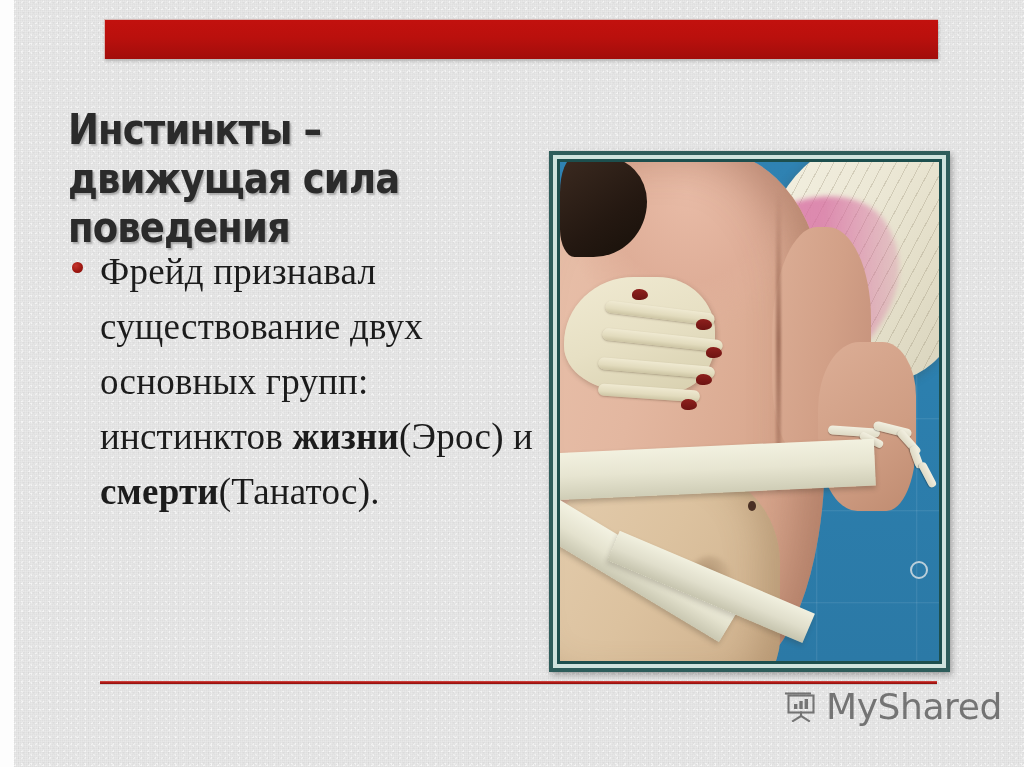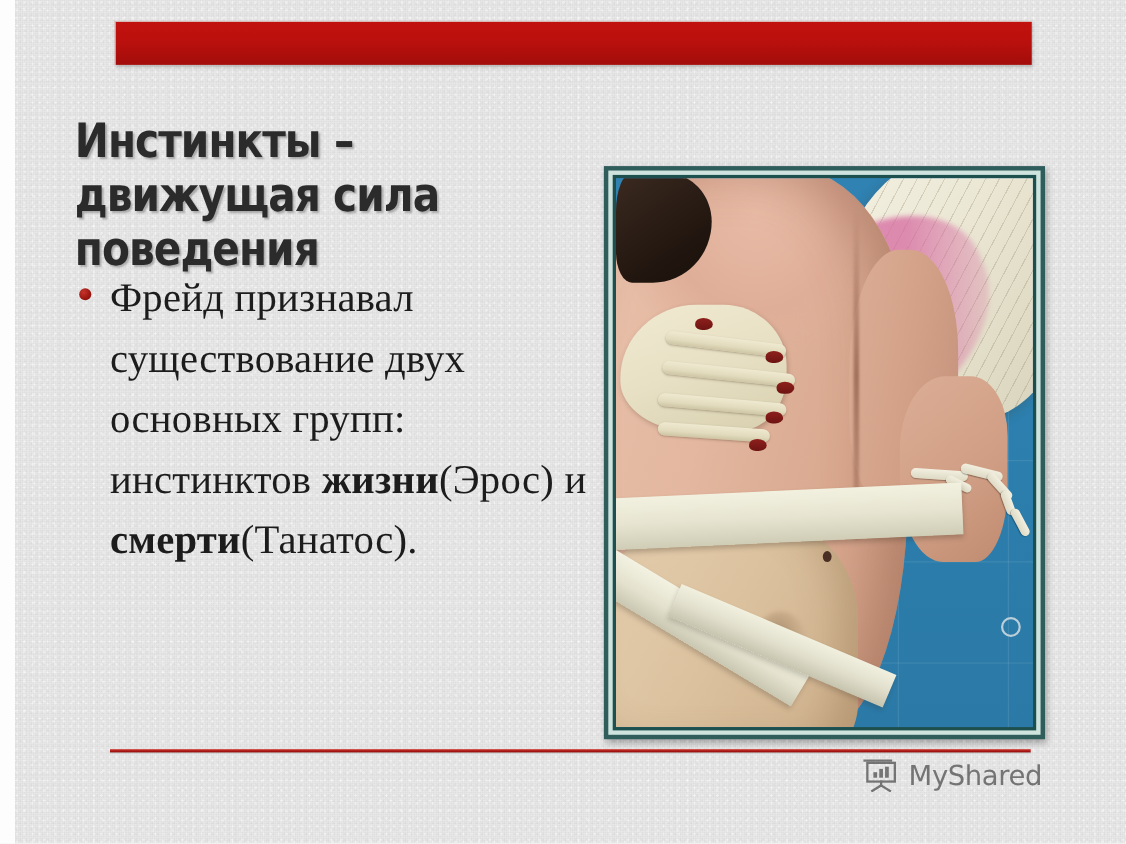--- a/index.html
+++ b/index.html
@@ -252,21 +252,21 @@
   }
 
   
   .watermark{
     position:absolute;left:784px;top:686px;
     display:flex;align-items:center;gap:8px;
     opacity:.72;
   }
   .wm-text{
     font-family:"DejaVu Sans","Liberation Sans",sans-serif;
-    font-size:25px;
+    font-size:36px;
     color:#4a4a4a;
     letter-spacing:-.4px;
   }
 </style>
 </head>
 <body>
 
 <div class="slide">
 
   <div class="grain"></div>

